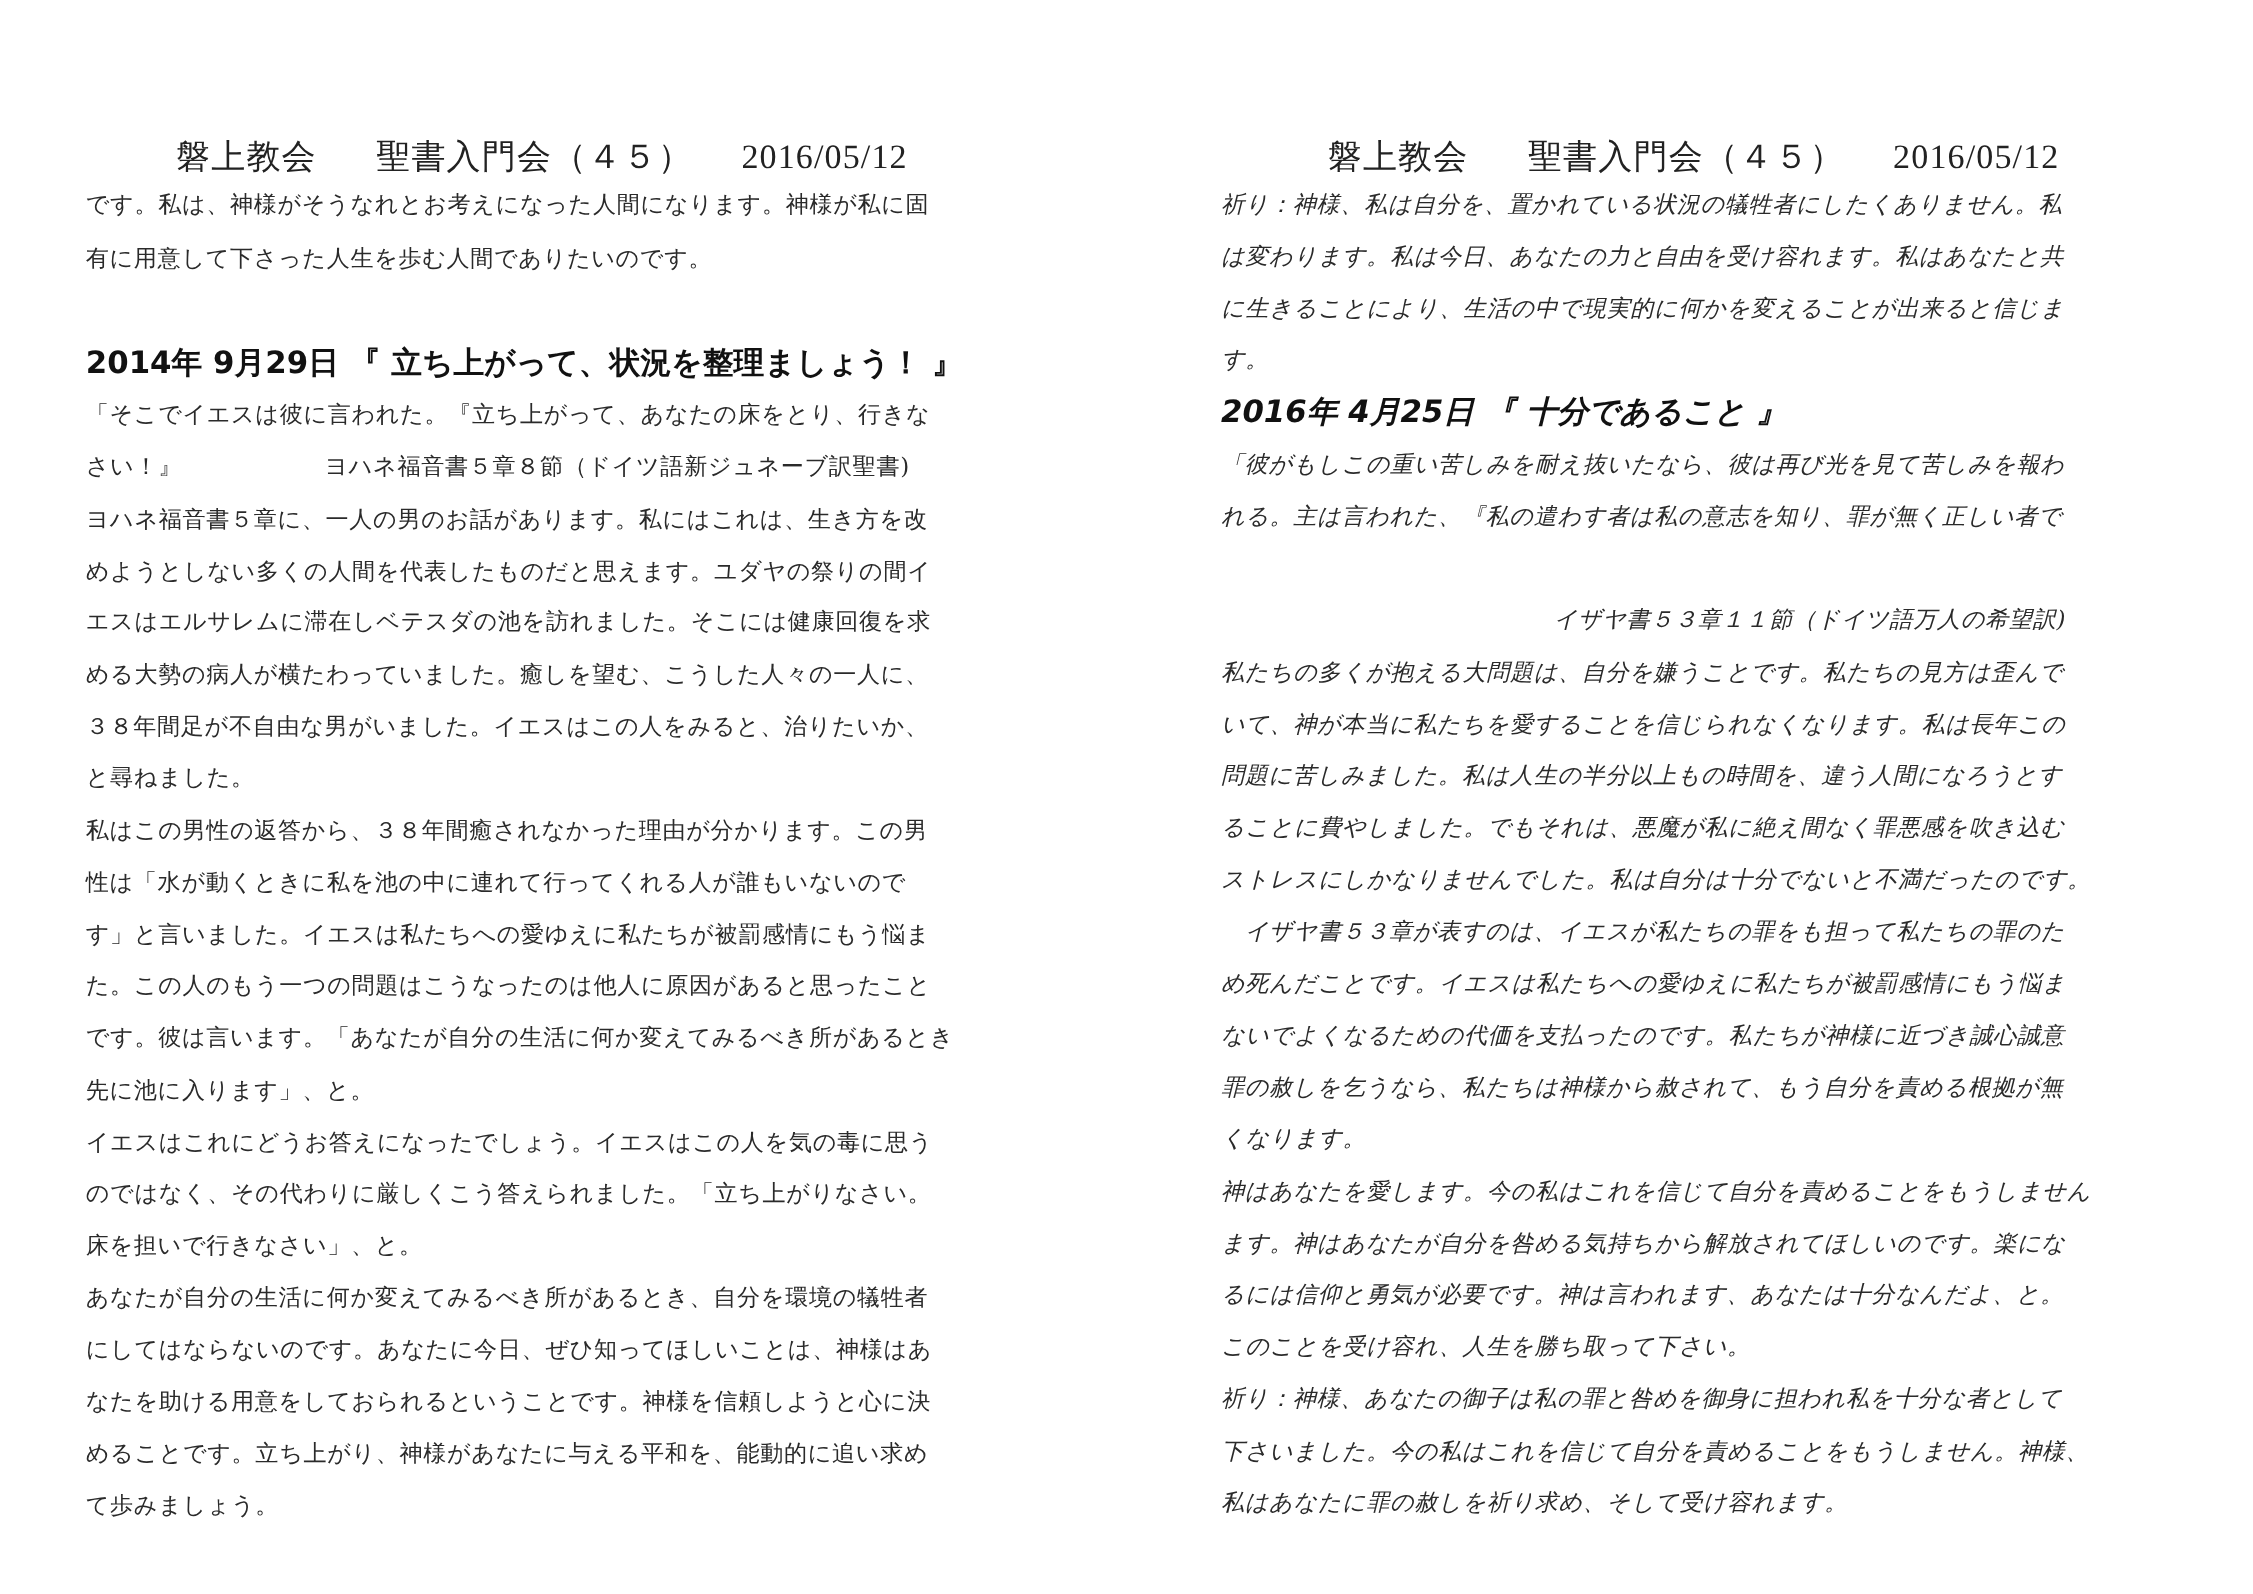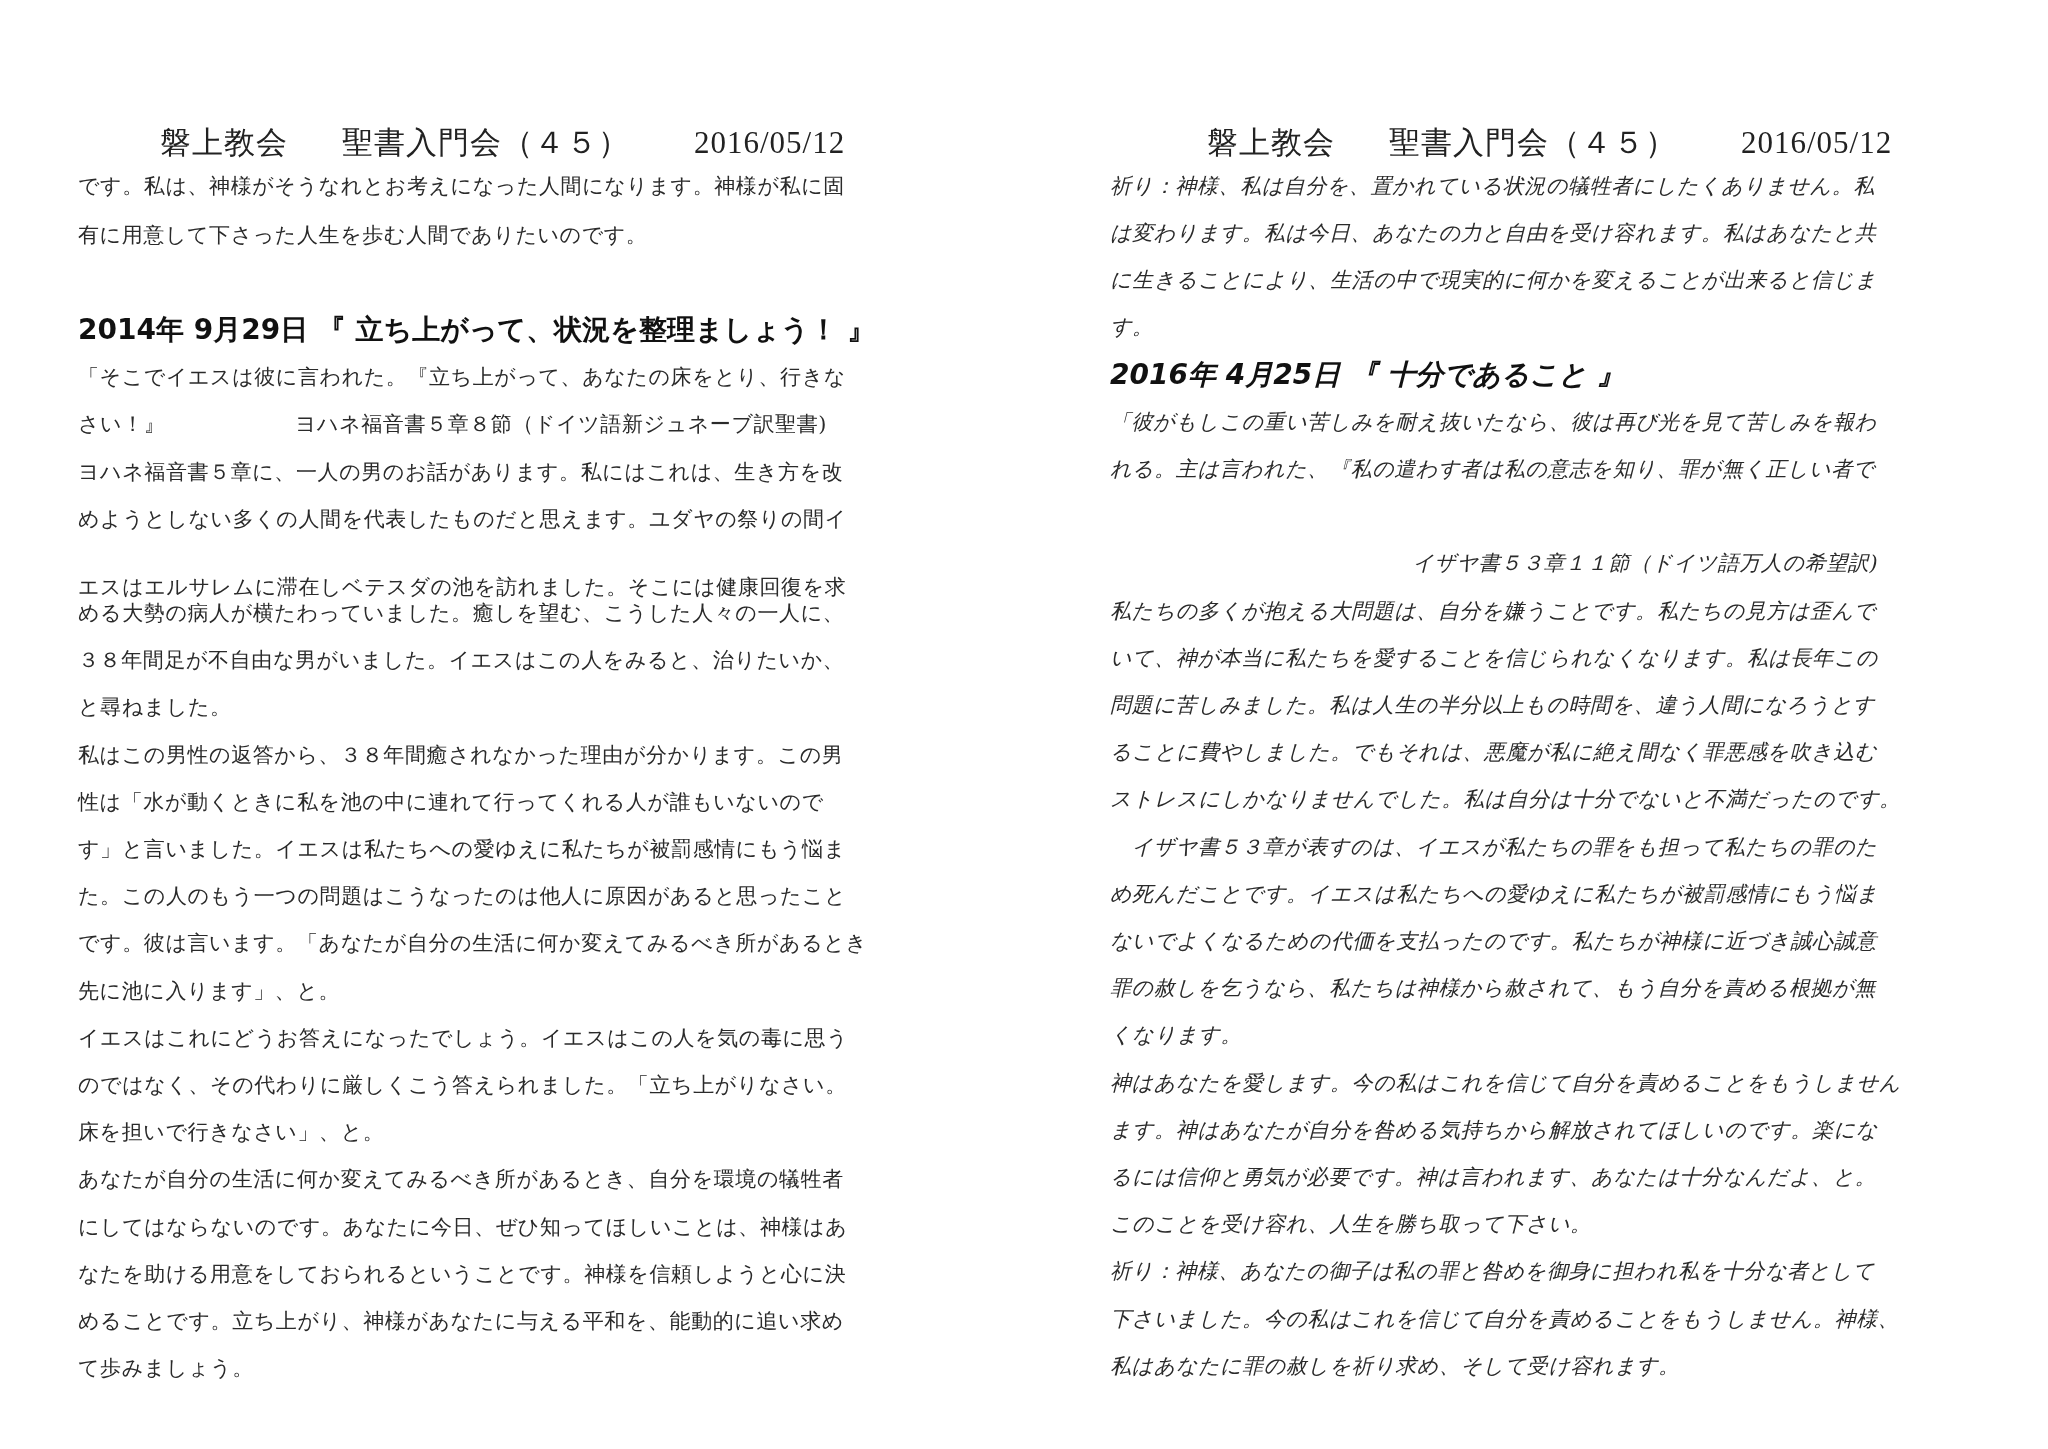--- a/index.html
+++ b/index.html
@@ -9,21 +9,21 @@
   }
   .page { position: absolute; top: 0; height: 1449px; }
   .page-left { left: 0; width: 1024px; }
   .page-right { left: 1024px; width: 1024px; }
   .header {
     position: absolute; top: 122px; font-size: 31px; white-space: pre; letter-spacing: 1px;
     font-family: "Liberation Serif", "DejaVu Serif", serif; color: #222;
   }
   .page-left .header { left: 160px; }
   .page-right .header { left: 183px; }
-  .header .h-date { margin-left: 64px; }
+  .header .h-date { margin-left: 44px; }
   .header .h-title { margin-left: 54px; }
   .line {
     position: absolute; white-space: nowrap; font-size: 21px; line-height: 30px;
     color: #2a2a2a; letter-spacing: 0.6px;
   }
   .page-left .line { left: 78px; }
   .page-right .line { left: 86px; font-style: italic; }
   .line.heading {
     font-family: "DejaVu Sans", "Liberation Sans", sans-serif; font-weight: bold;
     font-size: 28px; color: #111; letter-spacing: 0;
@@ -35,21 +35,21 @@
 <div class="page page-left">
   <div class="header"><span>磐上教会</span><span class="h-title">聖書入門会（４５）</span><span class="h-date">2016/05/12</span></div>
 
   <div class="line" style="top:171px">です。私は、神様がそうなれとお考えになった人間になります。神様が私に固</div>
   <div class="line" style="top:220px">有に用意して下さった人生を歩む人間でありたいのです。</div>
   <div class="line heading" style="top:315px">2014年  9月29日  『 立ち上がって、状況を整理ましょう！ 』</div>
   <div class="line" style="top:362px">「そこでイエスは彼に言われた。『立ち上がって、あなたの床をとり、行きな</div>
   <div class="line" style="top:409px">さい！』　　　　　　ヨハネ福音書５章８節（ドイツ語新ジュネーブ訳聖書)</div>
   <div class="line" style="top:457px">ヨハネ福音書５章に、一人の男のお話があります。私にはこれは、生き方を改</div>
   <div class="line" style="top:504px">めようとしない多くの人間を代表したものだと思えます。ユダヤの祭りの間イ</div>
-  <div class="line" style="top:572px">エスはエルサレムに滞在しベテスダの池を訪れました。そこには健康回復を求</div>
+  <div class="line" style="top:550px">エスはエルサレムに滞在しベテスダの池を訪れました。そこには健康回復を求</div>
   <div class="line" style="top:598px">める大勢の病人が横たわっていました。癒しを望む、こうした人々の一人に、</div>
   <div class="line" style="top:645px">３８年間足が不自由な男がいました。イエスはこの人をみると、治りたいか、</div>
   <div class="line" style="top:692px">と尋ねました。</div>
   <div class="line" style="top:740px">私はこの男性の返答から、３８年間癒されなかった理由が分かります。この男</div>
   <div class="line" style="top:787px">性は「水が動くときに私を池の中に連れて行ってくれる人が誰もいないので</div>
   <div class="line" style="top:834px">す」と言いました。イエスは私たちへの愛ゆえに私たちが被罰感情にもう悩ま</div>
   <div class="line" style="top:881px">た。この人のもう一つの問題はこうなったのは他人に原因があると思ったこと</div>
   <div class="line" style="top:928px">です。彼は言います。「あなたが自分の生活に何か変えてみるべき所があるとき</div>
   <div class="line" style="top:976px">先に池に入ります」、と。</div>
   <div class="line" style="top:1023px">イエスはこれにどうお答えになったでしょう。イエスはこの人を気の毒に思う</div>

